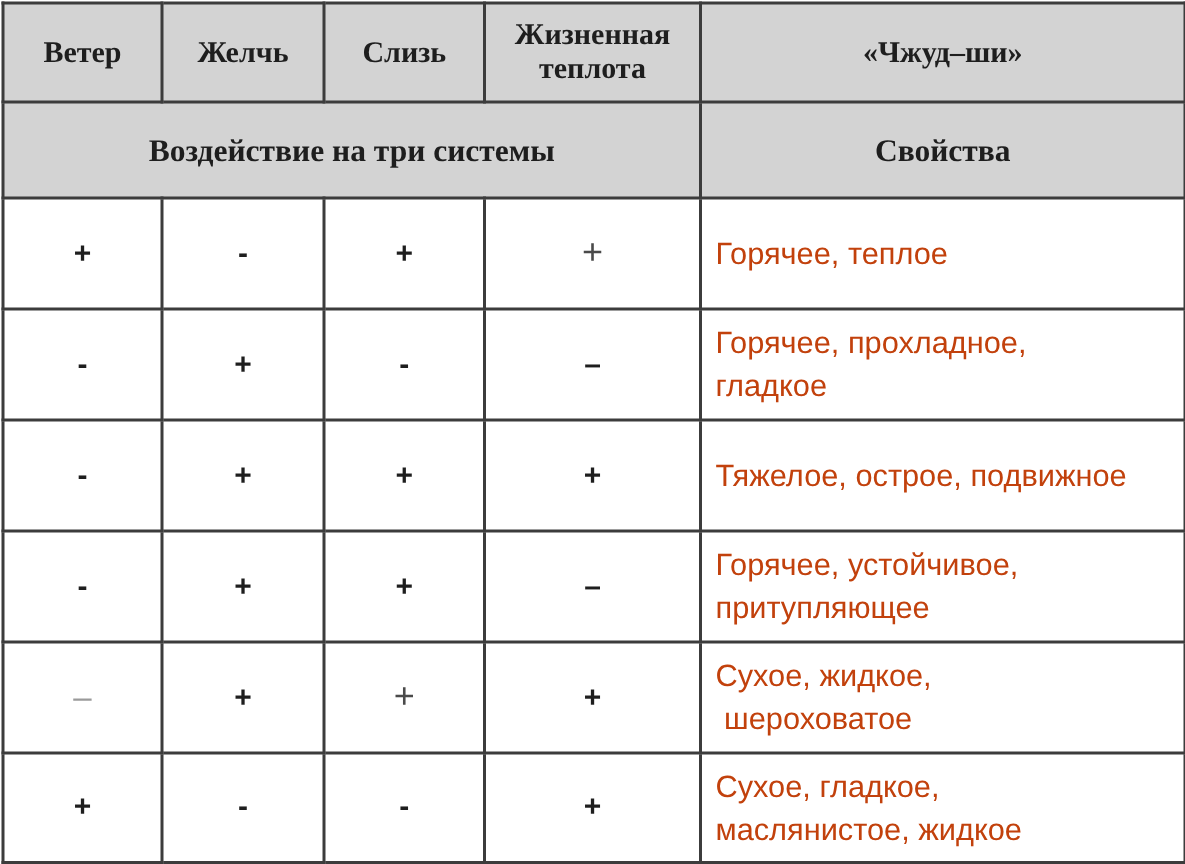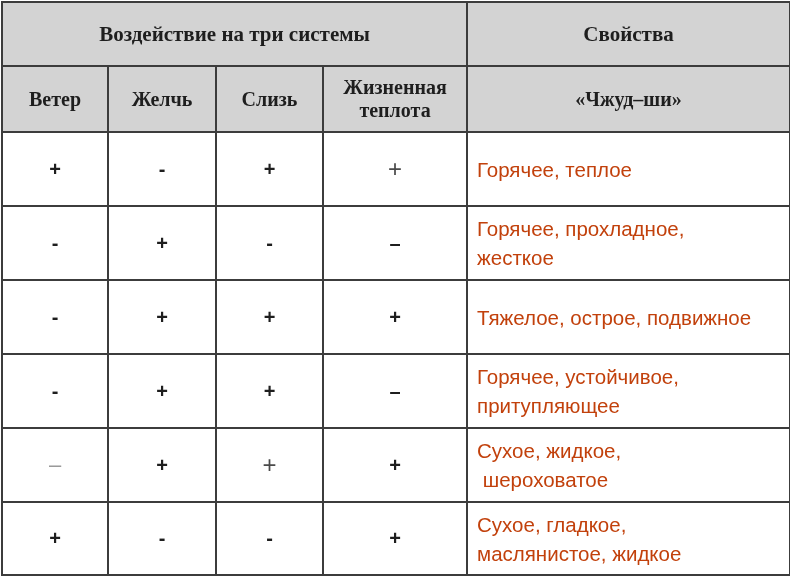--- a/index.html
+++ b/index.html
@@ -49,53 +49,53 @@
 
 <table class="tbl">
   <colgroup>
     <col style="width:106px">
     <col style="width:108px">
     <col style="width:107px">
     <col style="width:144px">
     <col style="width:323px">
   </colgroup>
   <tbody>
-      <tr style="height:64px">
-    <th colspan="4" class="hdr">Воздействие на три системы</th>
-    <th class="hdr">Свойства</th>
-  </tr>
-  <tr style="height:66px">
+      <tr style="height:66px">
     <th class="hdr sub">Ветер</th>
     <th class="hdr sub">Желчь</th>
     <th class="hdr sub">Слизь</th>
     <th class="hdr sub">
       <span style="display:block">Жизненная</span>
       <span style="display:block">теплота</span>
     </th>
     <th class="hdr sub">«Чжуд–ши»</th>
+  </tr>
+  <tr style="height:64px">
+    <th colspan="4" class="hdr">Воздействие на три системы</th>
+    <th class="hdr">Свойства</th>
   </tr>
 
   <tr style="height:74px">
     <td class="sign">+</td>
     <td class="sign">-</td>
     <td class="sign">+</td>
     <td class="sign thin">+</td>
     <td class="prop">
       <span>Горячее, теплое</span>
     </td>
   </tr>
 
   <tr style="height:74px">
     <td class="sign">-</td>
     <td class="sign">+</td>
     <td class="sign">-</td>
     <td class="sign">–</td>
     <td class="prop">
       <span>Горячее, прохладное,</span>
-      <span>жесткое</span>
+      <span>гладкое</span>
     </td>
   </tr>
 
   <tr style="height:74px">
     <td class="sign">-</td>
     <td class="sign">+</td>
     <td class="sign">+</td>
     <td class="sign">+</td>
     <td class="prop">
       <span>Тяжелое, острое, подвижное</span>

